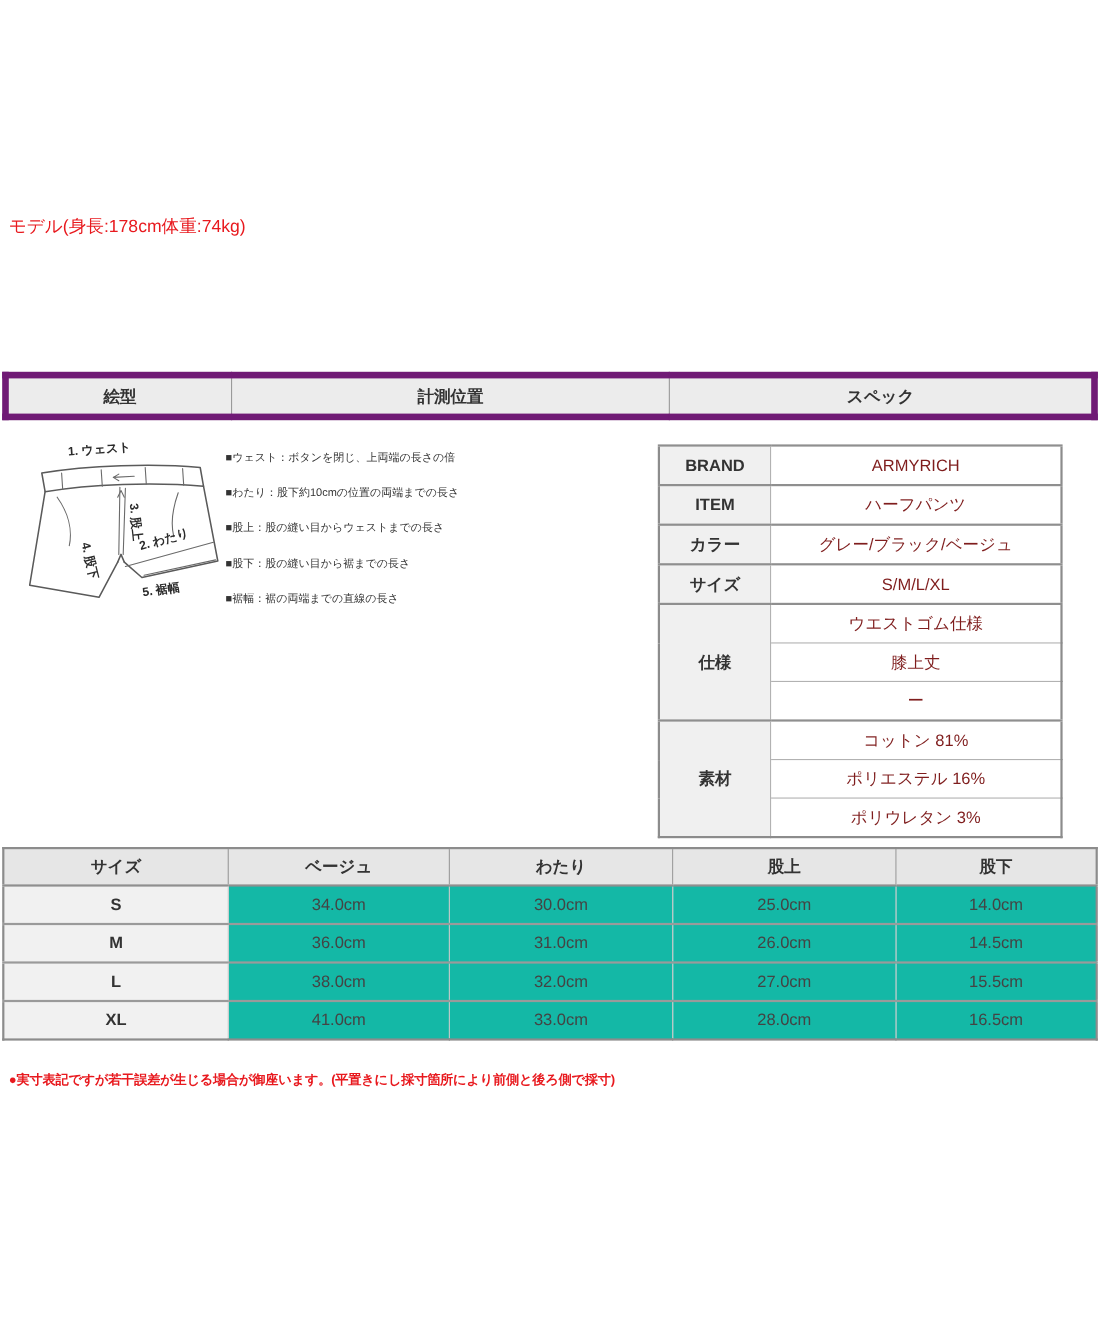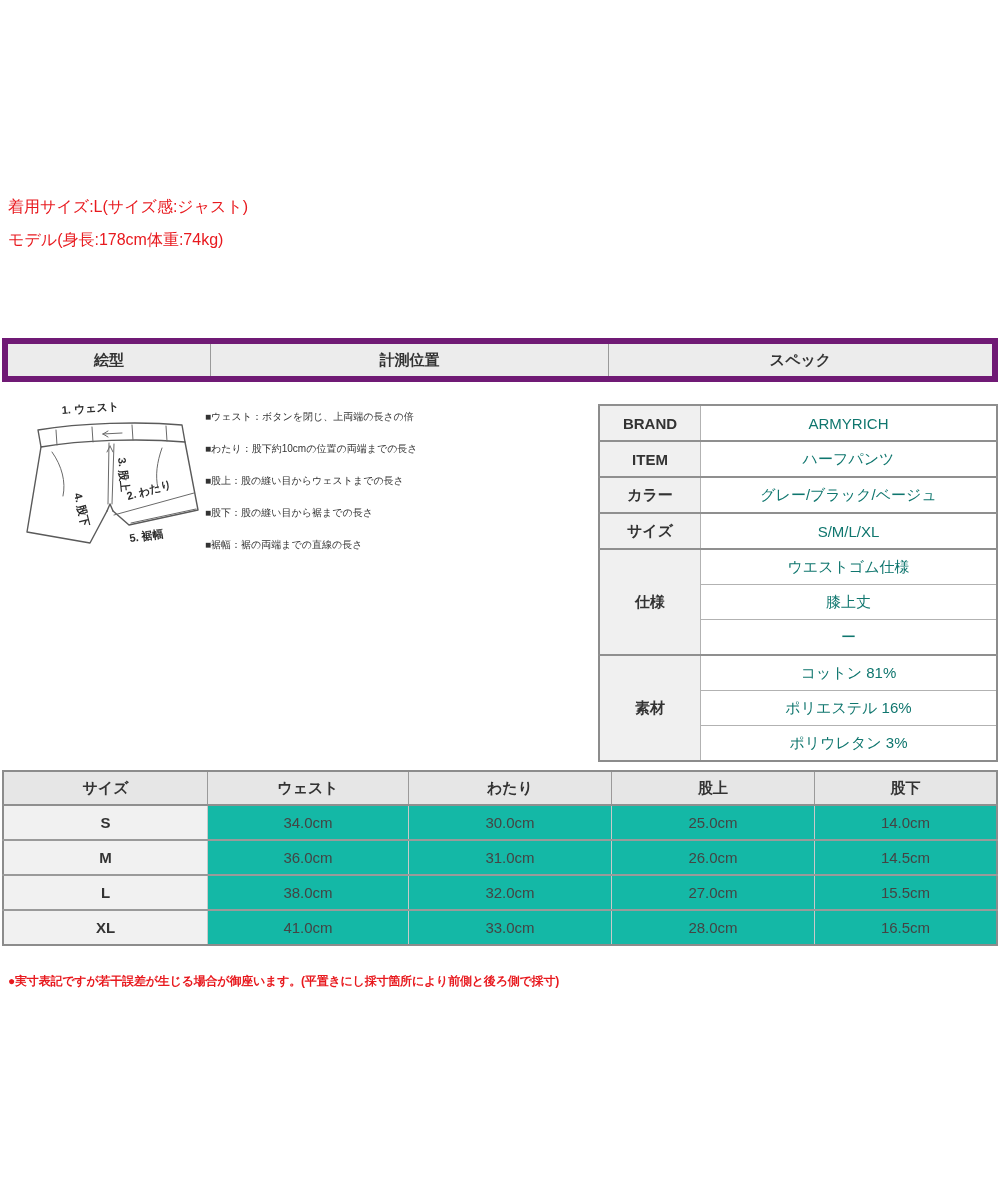--- a/index.html
+++ b/index.html
@@ -45,30 +45,30 @@
   .d-thin{fill:none;stroke:#6a6a6a;stroke-width:1;stroke-linecap:round;}
   .d-label{font-family:"Liberation Sans","DejaVu Sans",sans-serif;font-size:11px;fill:#2b2b2b;font-weight:700;}
   
   .mnotes{
     position:absolute;left:205px;top:406px;width:400px;
     font-size:10px;color:#333;
   }
   .mnotes div{height:32px;line-height:22px;}
   
   .spec{
-    position:absolute;left:598px;top:404px;width:400px;
+    position:absolute;left:598px;top:404px;width:368px;
     border:2px solid #8c8c8c;table-layout:fixed;
   }
   .spec th{
     width:98px;background:#f0f0f0;font-weight:700;color:#333;
     border:1px solid #b2b2b2;font-size:15px;text-align:center;
   }
   .spec td{
     background:#ffffff;border:1px solid #b2b2b2;
-    font-size:15px;color:#0f766e;text-align:center;height:32px;
+    font-size:15px;color:#7f1d1d;text-align:center;height:32px;
   }
   .spec tr.g th,.spec tr.g td{border-top:2px solid #8f8f8f;}
   
   .sizes{
     position:absolute;left:2px;top:770px;width:996px;
     border:2px solid #8c8c8c;table-layout:fixed;
   }
   .sizes th{
     background:#e6e6e6;font-weight:700;color:#333;font-size:15px;
     border:1px solid #9a9a9a;border-bottom:2px solid #8f8f8f;height:30px;text-align:center;
@@ -79,21 +79,20 @@
   }
   .sizes td.rowhead{background:#f1f1f1;font-weight:700;color:#333;}
   .sizes .c1{width:201px;}.sizes .c2{width:198px;}.sizes .c3{width:200px;}.sizes .c4{width:200px;}
 </style>
 </head>
 <body>
 
 <div class="page">
 
   <div class="wear-notes">
-    <div>着用サイズ:L(サイズ感:ジャスト)</div>
     <div>モデル(身長:178cm体重:74kg)</div>
   </div>
 
 
   <table class="mhead">
     <tbody>
         <tr>
       <th class="c1">絵型</th>
       <th class="c2">計測位置</th>
       <th>スペック</th>
@@ -180,21 +179,21 @@
     <tr>
       <td>ポリウレタン 3%</td>
     </tr>
   </tbody>
     </table>
 
   <table class="sizes">
     <tbody>
         <tr>
       <th class="c1">サイズ</th>
-      <th class="c2">ウェスト</th>
+      <th class="c2">ベージュ</th>
       <th class="c3">わたり</th>
       <th class="c4">股上</th>
       <th>股下</th>
     </tr>
     <tr>
       <td class="rowhead">S</td>
       <td>34.0cm</td>
       <td>30.0cm</td>
       <td>25.0cm</td>
       <td>14.0cm</td>

